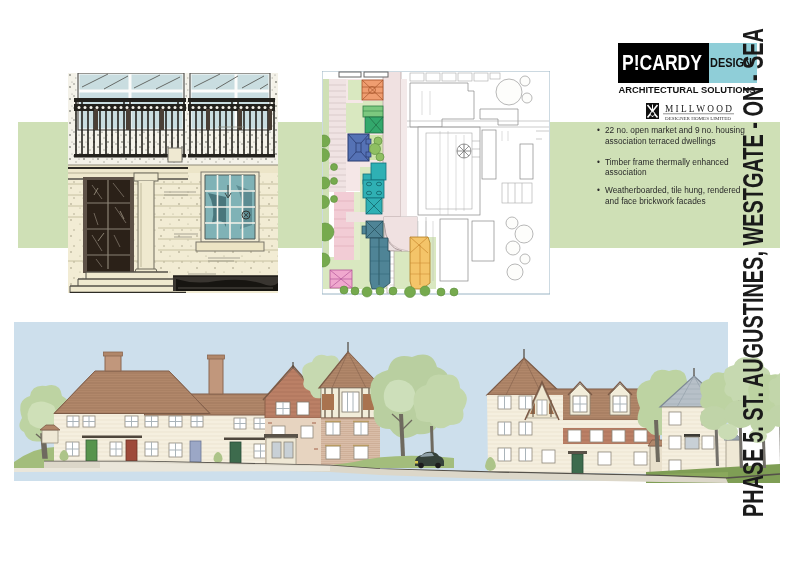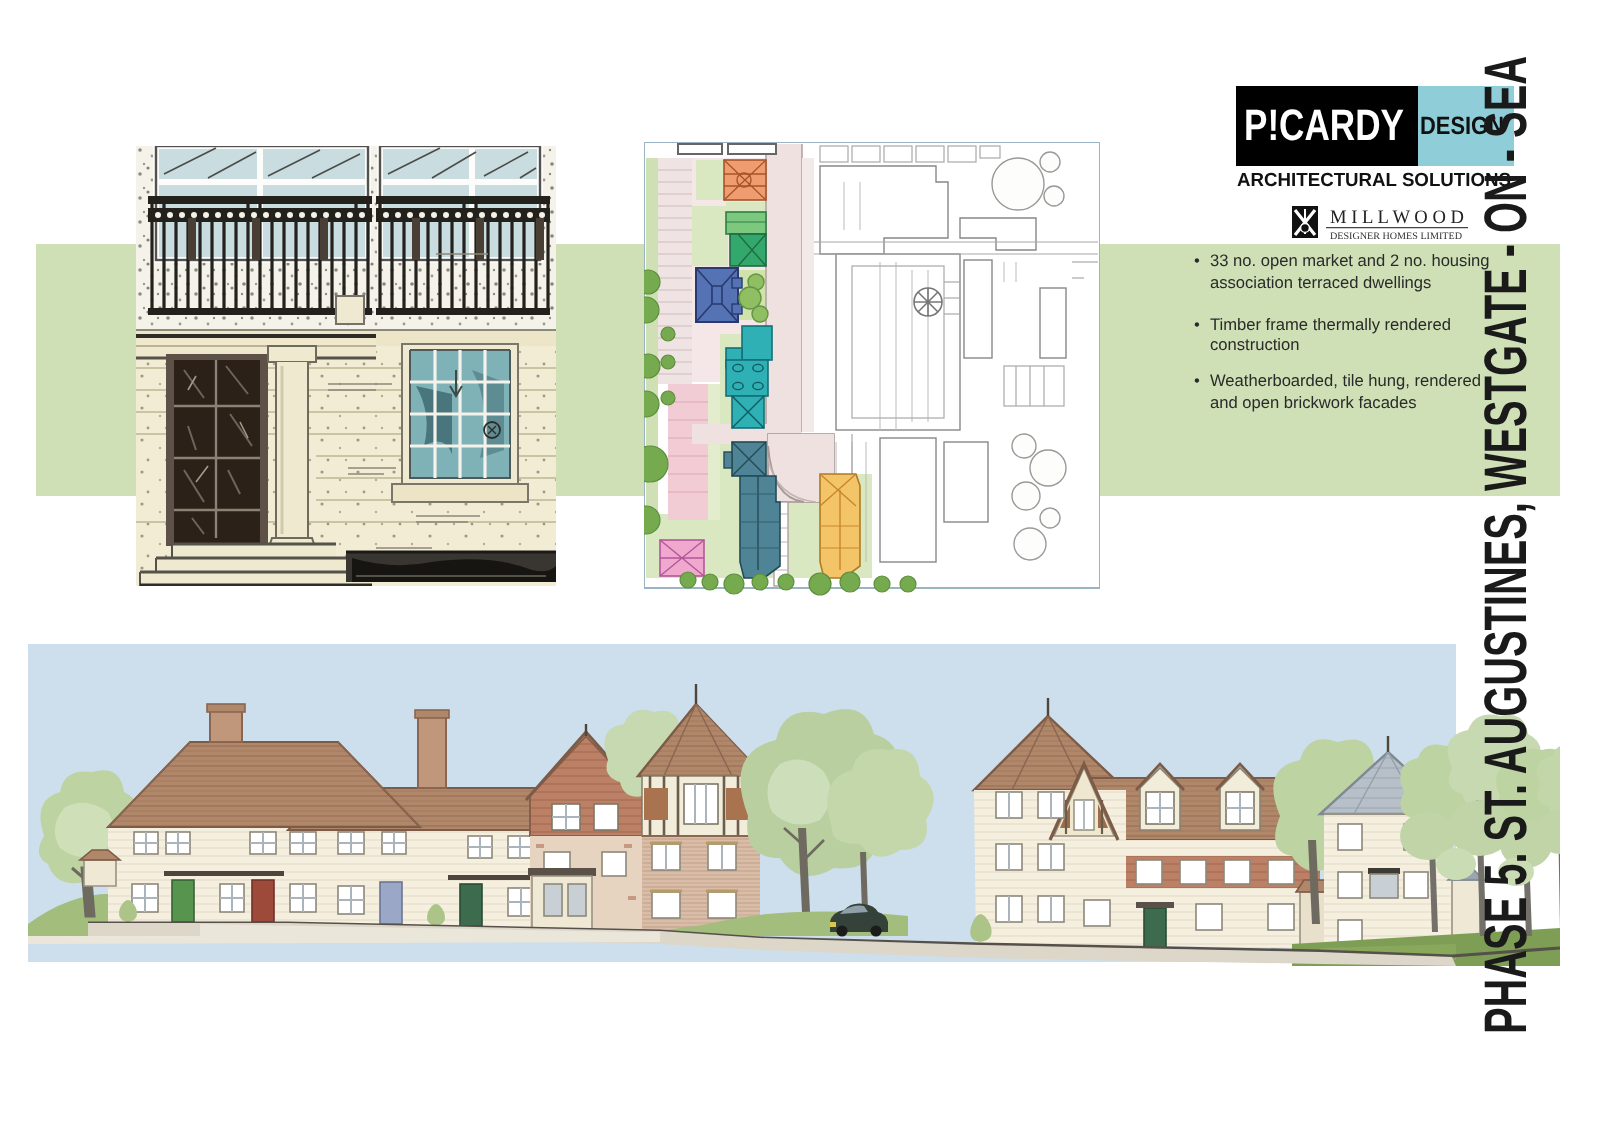--- a/index.html
+++ b/index.html
@@ -500,31 +500,31 @@
 
 <text x="55" y="73.5" font-size="9.5" font-family="Liberation Serif, serif" fill="#222222" textLength="67" lengthAdjust="spacingAndGlyphs">M I L L W O O D</text>
 <line x1="53" y1="75.8" x2="124" y2="75.8" stroke="#444444" stroke-width="0.6"></line>
 
 <text x="55" y="81.5" font-size="5" font-family="Liberation Serif, serif" fill="#333333" textLength="66" lengthAdjust="spacingAndGlyphs">DESIGNER HOMES LIMITED</text>
 </svg>
 </div>
 
 <div class="abs" style="left:597px;top:125px;width:151px;font-size:8.3px;color:#2a2a2a;line-height:10.8px;">
   <span style="position:absolute;left:0;top:0;">•</span>
-    <div style="margin-left:8px;">33 no. open market and 2 no. housing association terraced dwellings</div>
+    <div style="margin-left:8px;">22 no. open market and 9 no. housing association terraced dwellings</div>
 </div>
 
 <div class="abs" style="left:597px;top:156.5px;width:151px;font-size:8.3px;color:#2a2a2a;line-height:10.8px;">
   <span style="position:absolute;left:0;top:0;">•</span>
-    <div style="margin-left:8px;">Timber frame thermally rendered construction</div>
+    <div style="margin-left:8px;">Timber frame thermally enhanced association</div>
 </div>
 
 <div class="abs" style="left:597px;top:185px;width:151px;font-size:8.3px;color:#2a2a2a;line-height:10.8px;">
   <span style="position:absolute;left:0;top:0;">•</span>
-    <div style="margin-left:8px;">Weatherboarded, tile hung, rendered and open brickwork facades</div>
+    <div style="margin-left:8px;">Weatherboarded, tile hung, rendered and face brickwork facades</div>
 </div>
 
 <div class="abs" style="left:14px;top:322px;width:766px;height:200px;">
 <svg width="766" height="200" viewBox="0 0 766 200" xmlns="http://www.w3.org/2000/svg">
 <defs>
 <pattern id="rooftex" width="8" height="5" patternUnits="userSpaceOnUse">
 <rect width="8" height="5" fill="#b1876a"></rect>
 <line x1="0" y1="1" x2="8" y2="1" stroke="#9b7258" stroke-width="0.7"></line>
 <line x1="0" y1="3.5" x2="8" y2="3.5" stroke="#a37a5e" stroke-width="0.5"></line>
 </pattern>

